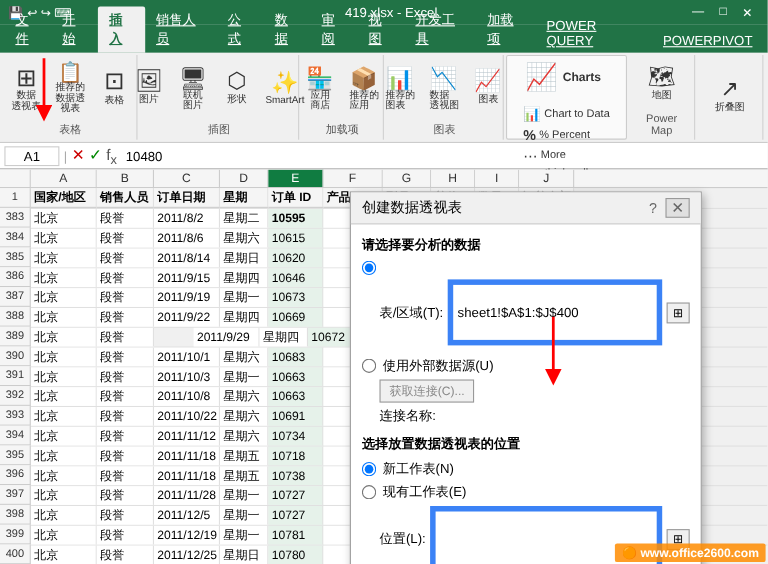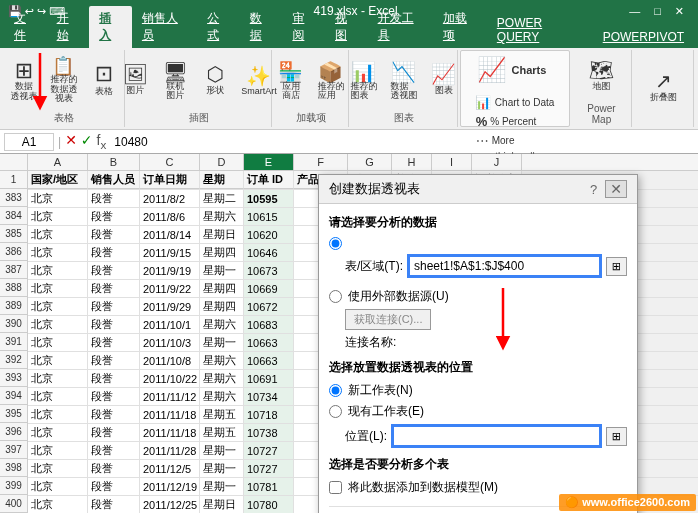--- a/index.html
+++ b/index.html
@@ -217,22 +217,22 @@
       color: #666;
       border: 1px solid #999;
       padding: 0 4px;
       background: #e0e0e0;
     }
     .dialog-body { padding: 10px; }
     .dialog-section-title { font-weight: bold; margin-bottom: 6px; }
     .dialog-input-row { display: flex; align-items: center; margin-bottom: 10px; gap: 4px; }
     .dialog-input {
       flex: 1;
-      border: 3px solid #3b82f6;
-      padding: 2px 4px;
+      border: 5px solid #3b82f6;
+      padding: 18px 4px;
       font-size: 12px;
     }
     .dialog-input-btn {
       border: 1px solid #999;
       background: #f0f0f0;
       padding: 2px 5px;
       cursor: pointer;
       font-size: 11px;
     }
     .dialog-radio-item { display: flex; align-items: center; gap: 6px; margin-bottom: 4px; font-size: 12px; }
@@ -554,21 +554,21 @@
           <div class="grid-cell selected-col" style="width:50px;">10669</div>
           <div class="grid-cell" style="width:54px;"></div>
           <div class="grid-cell" style="width:44px;"></div>
           <div class="grid-cell" style="width:40px;"></div>
           <div class="grid-cell" style="width:40px;"></div>
           <div class="grid-cell" style="width:50px;">.00</div>
       </div>
       <div class="grid-row">
         <div class="grid-cell" style="width:60px;">北京</div>
           <div class="grid-cell" style="width:52px;">段誉</div>
-          <div class="grid-cell" style="width:60px;">2011/9/29</div>
+          <div class="grid-cell" style="width:60px;margin-left:36px;">2011/9/29</div>
           <div class="grid-cell" style="width:44px;">星期四</div>
           <div class="grid-cell selected-col" style="width:50px;">10672</div>
           <div class="grid-cell" style="width:54px;"></div>
           <div class="grid-cell" style="width:44px;"></div>
           <div class="grid-cell" style="width:40px;"></div>
           <div class="grid-cell" style="width:40px;"></div>
           <div class="grid-cell" style="width:50px;">.00</div>
       </div>
       <div class="grid-row">
         <div class="grid-cell" style="width:60px;">北京</div>

